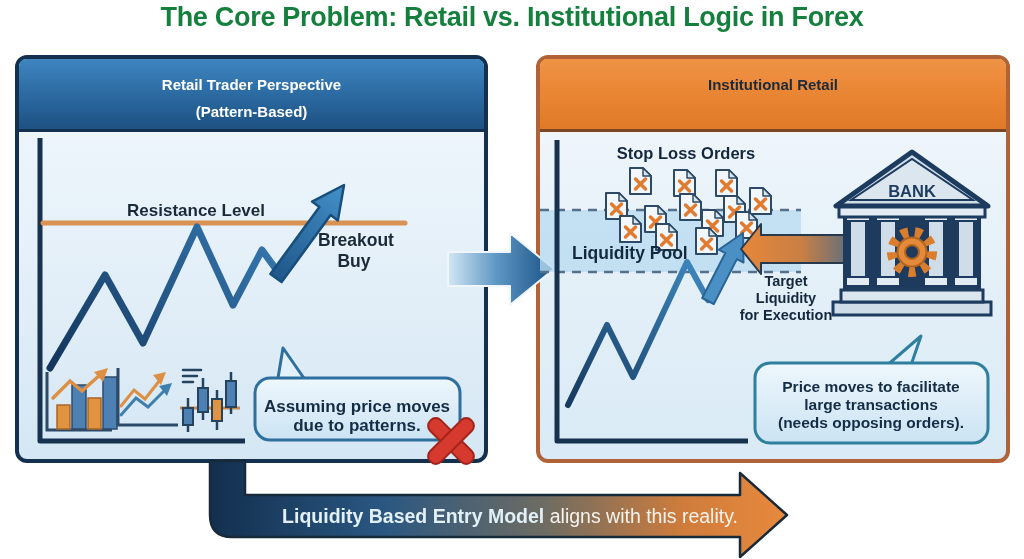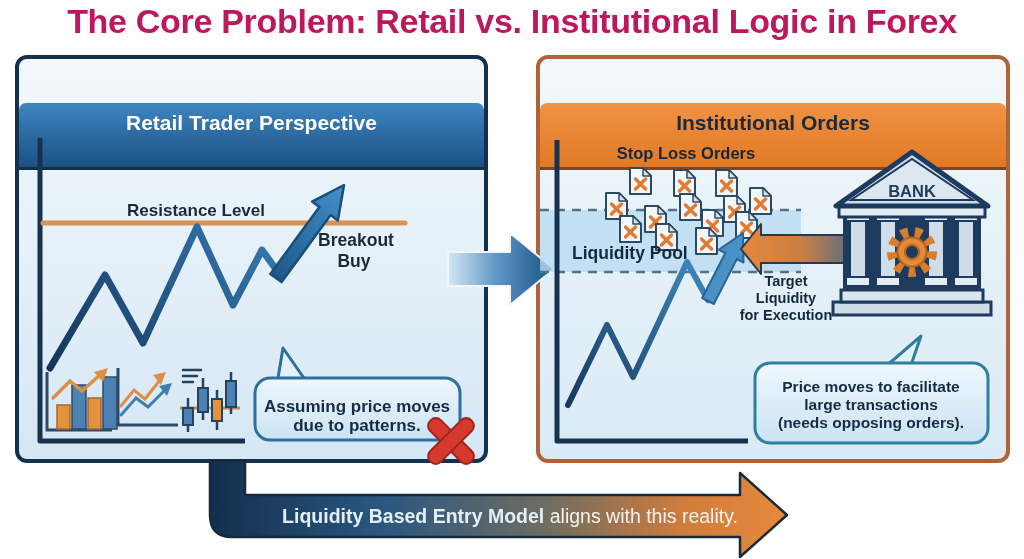--- a/index.html
+++ b/index.html
@@ -1,49 +1,50 @@
 <!DOCTYPE html>
 <html><head>
 <meta charset="utf-8">
 <style>
   html,body{margin:0;padding:0;background:#fff;}
   #canvas{position:relative;width:1024px;height:559px;background:#fff;
           font-family:"Liberation Sans",sans-serif;overflow:hidden;}
   .page-title{position:absolute;top:2px;left:0;width:100%;text-align:center;
-          font-size:34px;font-weight:bold;color:#be185d;letter-spacing:-.3px;}
+          font-size:27px;font-weight:bold;color:#15803d;letter-spacing:-.3px;}
   .panel{position:absolute;top:55px;height:400px;border-radius:12px;}
   .panel-left{left:15px;width:465px;border:4px solid #14304f;
           background:linear-gradient(180deg,#f2f8fd 0%,#e3eff8 55%,#d5e7f4 100%);}
   .panel-right{left:536px;width:466px;border:4px solid #b06238;
           background:linear-gradient(180deg,#f3f8fd 0%,#e4f0f8 55%,#d9eaf6 100%);}
   .hdr{height:58px;border-radius:7px 7px 0 0;text-align:center;font-weight:bold;
-          font-size:21px;line-height:27px;padding-top:6px;margin-top:44px;}
+          font-size:15px;line-height:27px;padding-top:12px;}
   .hdr-left{background:linear-gradient(180deg,#3f85c0 0%,#2a689f 55%,#1d5183 100%);
           color:#ffffff;border-bottom:3px solid #14304f;}
   .hdr-right{background:linear-gradient(180deg,#f09345 0%,#e88432 55%,#e07a27 100%);
           color:#1c2b3c;border-bottom:3px solid #7a4626;}
   svg text{font-family:"Liberation Sans",sans-serif;}
   #gfx{position:absolute;left:0;top:0;}
 </style>
 </head>
 <body>
 
 <div id="canvas">
 
   <div class="page-title">The Core Problem: Retail vs. Institutional Logic in Forex</div>
 
   <div class="panel panel-left">
     <div class="hdr hdr-left">
       <div>Retail Trader Perspective</div>
+      <div>(Pattern-Based)</div>
     </div>
   </div>
 
   <div class="panel panel-right">
     <div class="hdr hdr-right">
-      <div>Institutional Orders</div>
+      <div>Institutional Retail</div>
     </div>
   </div>
 
   <svg id="gfx" width="1024" height="559" viewBox="0 0 1024 559">
     <defs>
       <linearGradient id="gLine" gradientUnits="userSpaceOnUse" x1="50" y1="368" x2="280" y2="160">
         <stop offset="0" stop-color="#14355c"></stop>
           <stop offset="1" stop-color="#3c86c2"></stop>
       </linearGradient>
       <linearGradient id="gArrow" gradientUnits="userSpaceOnUse" x1="270" y1="280" x2="344" y2="185">

